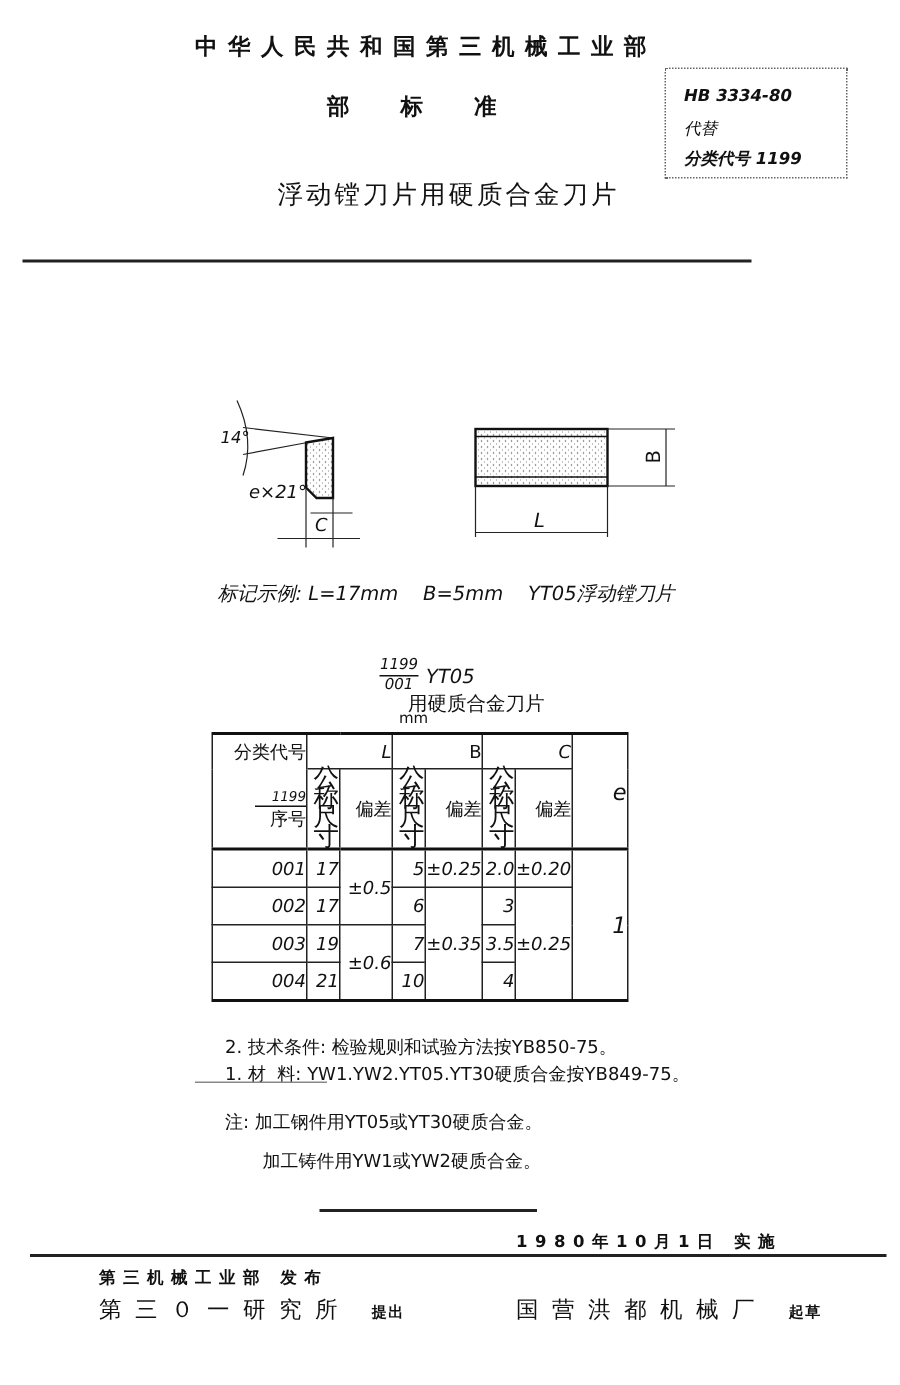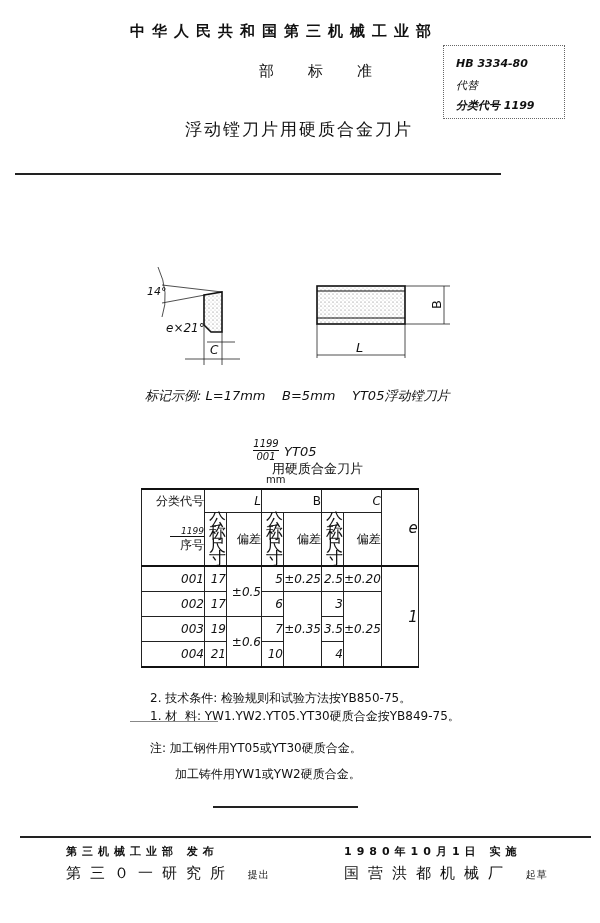--- a/index.html
+++ b/index.html
@@ -1,21 +1,21 @@
 <!DOCTYPE html>
 <html><head>
 <meta charset="utf-8">
 <style>
   html, body { margin:0; padding:0; background:#fff; }
   body { width:600px; height:923px; position:relative; overflow:hidden;
          font-family:"DejaVu Sans", sans-serif; color:#111; }
   .abs { position:absolute; }
   .org-title { left:0; width:600px; top:22px; text-align:center; font-size:15px; font-weight:bold; letter-spacing:7px; padding-left:4px; }
   .org-title span { display:inline-block; transform:translateX(-20px); }
-  .std-label { left:218px; top:62px; font-size:15px; font-weight:normal; letter-spacing:34px;margin-left:41px; }
+  .std-label { left:218px; top:62px; font-size:15px; font-weight:bold; letter-spacing:34px; }
   .doc-title { left:185px; top:118px; font-size:17px; letter-spacing:2px; font-family:"DejaVu Serif", serif; }
   .code-box { left:443px; top:45px; width:120px; height:72px; border:1px dotted #666; }
   .code-box div { position:absolute; left:12px; font-size:11px;font-style:italic; }
   .hr-top { left:15px; top:173px; width:486px; height:2px; background:#222; }
 
   .marking { left:145px; top:387px; font-size:13px; font-style:italic; white-space:pre; }
   .marking2 { left:272px; top:428px; font-size:13px;margin-top:32px; }
   .frac { left:253px; top:438px; font-size:10px; font-style:italic; text-align:center; width:26px; }
   .frac .n { border-bottom:1px solid #111; padding-bottom:1px; }
   .grade { left:284px; top:444px; font-size:13px; font-style:italic; }
@@ -30,21 +30,21 @@
   table.spec { border-top:2px solid #111; border-bottom:2px solid #111; }
   .small2 { font-size:17px; line-height:13px; }
   .fracHead .n { font-size:9px; font-style:italic; border-bottom:1px solid #111; display:inline-block; width:34px; }
 
   .note { font-size:12px; white-space:pre; }
   .rule-short { left:130px; top:721px; width:88px; height:1px; background:#888; }
   .rule-end { left:213px; top:806px; width:145px; height:2px; background:#222; }
   .hr-bottom { left:20px; top:836px; width:571px; height:2px; background:#222; }
   .footer { font-size:11px; font-weight:bold; letter-spacing:5px; }
   .footer2 { font-size:15px; letter-spacing:9px; font-family:"DejaVu Serif", serif; }
-  .footer2 small { font-size:10px; font-weight:normal; letter-spacing:1px; font-family:"DejaVu Sans", sans-serif; }
+  .footer2 small { font-size:10px; font-weight:bold; letter-spacing:1px; font-family:"DejaVu Sans", sans-serif; }
 </style>
 </head>
 <body>
 
 <div class="abs org-title"><span>中华人民共和国第三机械工业部</span></div>
 <div class="abs std-label">部标准</div>
 <div class="abs doc-title">浮动镗刀片用硬质合金刀片</div>
 
 <div class="abs code-box">
   <div style="top:11px;font-weight:bold;">HB 3334-80</div>
@@ -117,21 +117,21 @@
     <td style="width:37px;">偏差</td>
     <td class="small2" style="width:21px;">公称尺寸</td>
     <td style="width:34px;">偏差</td>
   </tr>
   <tr class="r thick-top">
     <td>001</td>
     <td>17</td>
     <td rowspan="2">±0.5</td>
     <td>5</td>
     <td>±0.25</td>
-    <td>2.5</td>
+    <td>2.0</td>
     <td>±0.20</td>
     <td rowspan="4" style="font-size:15px;">1</td>
   </tr>
   <tr class="r">
     <td>002</td>
     <td>17</td>
     <td>6</td>
     <td rowspan="3">±0.35</td>
     <td>3</td>
     <td rowspan="3">±0.25</td>
@@ -158,17 +158,17 @@
 <div class="abs note" style="left:150px;top:740px;">注: 加工钢件用YT05或YT30硬质合金。</div>
 <div class="abs note" style="left:175px;top:766px;">加工铸件用YW1或YW2硬质合金。</div>
 <div class="abs rule-end"></div>
 
 <div class="abs hr-bottom"></div>
 <div class="abs footer" style="left:66px;top:844px;">第三机械工业部 发布</div>
 <div class="abs footer2" style="left:66px;top:864px;">
   <span>第三０一研究所</span>
   <small>提出</small>
 </div>
-<div class="abs footer" style="left:344px;top:844px;text-align:right;">1980年10月1日 实施</div>
+<div class="abs footer" style="left:344px;top:820px;text-align:right;">1980年10月1日 实施</div>
 <div class="abs footer2" style="left:344px;top:864px;">
   <span>国营洪都机械厂</span>
   <small>起草</small>
 </div>
 
 </body></html>

